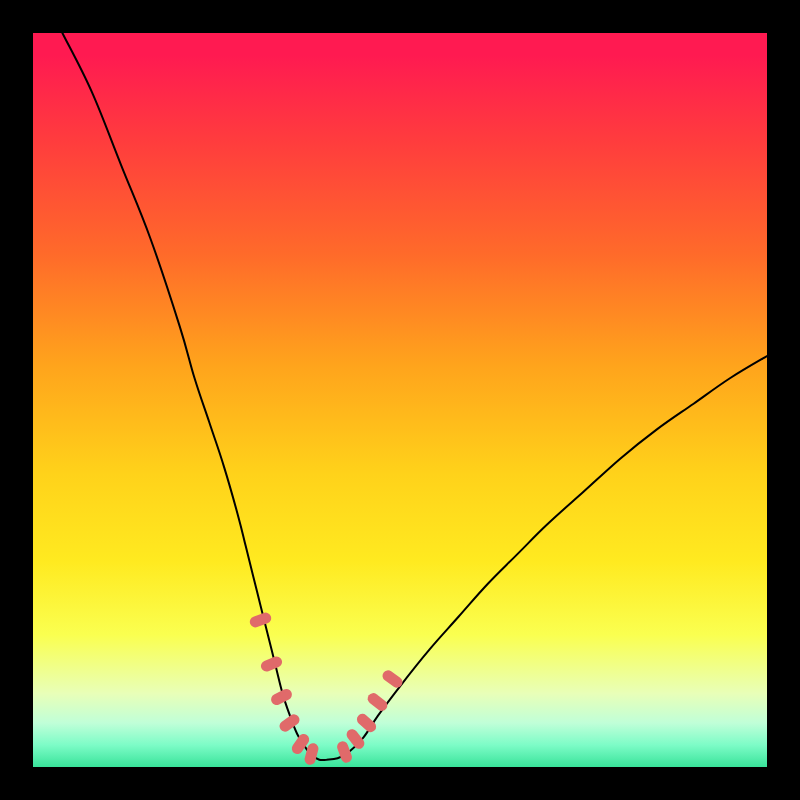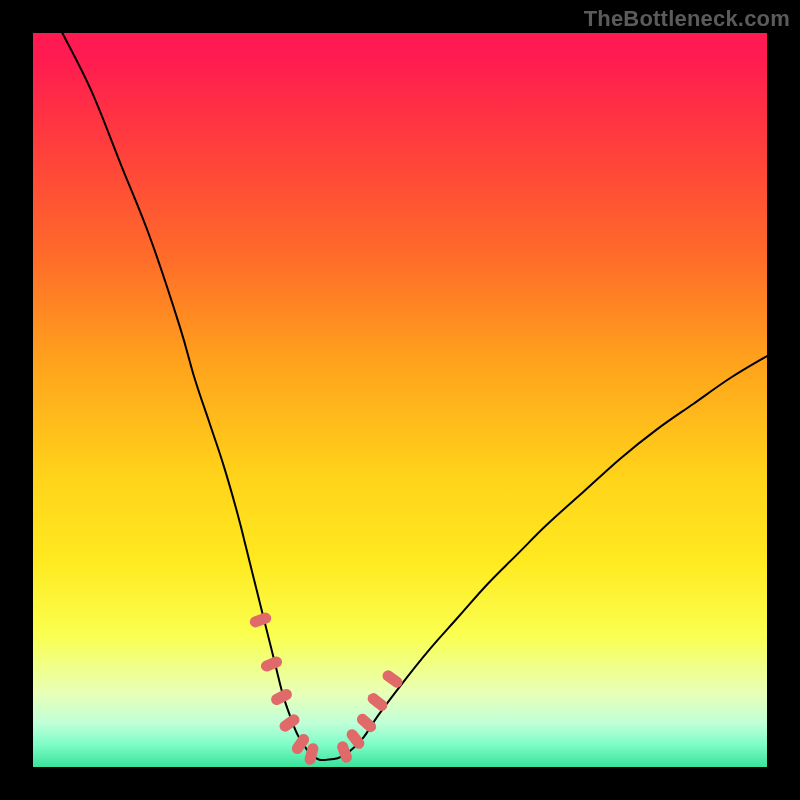--- a/index.html
+++ b/index.html
@@ -30,14 +30,13 @@
         <div class="tick" style="left: 273.42px; top: 709.788px; transform: rotate(15deg);"></div>
       </div>
     <div class="tickset" id="tickLayerR">
         <div class="tick" style="left: 306.45px; top: 708.32px; transform: rotate(-20deg);"></div>
         <div class="tick" style="left: 317.46px; top: 695.108px; transform: rotate(-38deg);"></div>
         <div class="tick" style="left: 328.47px; top: 678.96px; transform: rotate(-48deg);"></div>
         <div class="tick" style="left: 339.48px; top: 658.408px; transform: rotate(-52deg);"></div>
         <div class="tick" style="left: 354.16px; top: 634.92px; transform: rotate(-55deg);"></div>
       </div>
   </div>
-  <div class="watermark">TheBottleneck.com</div>
 </div>
 
 </body></html>

